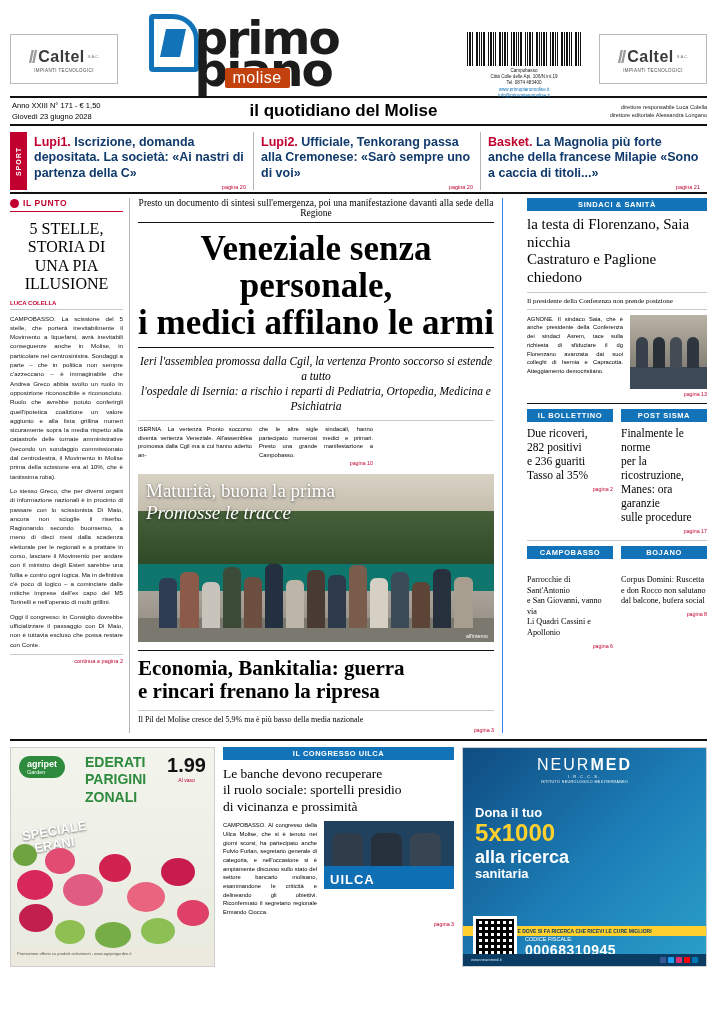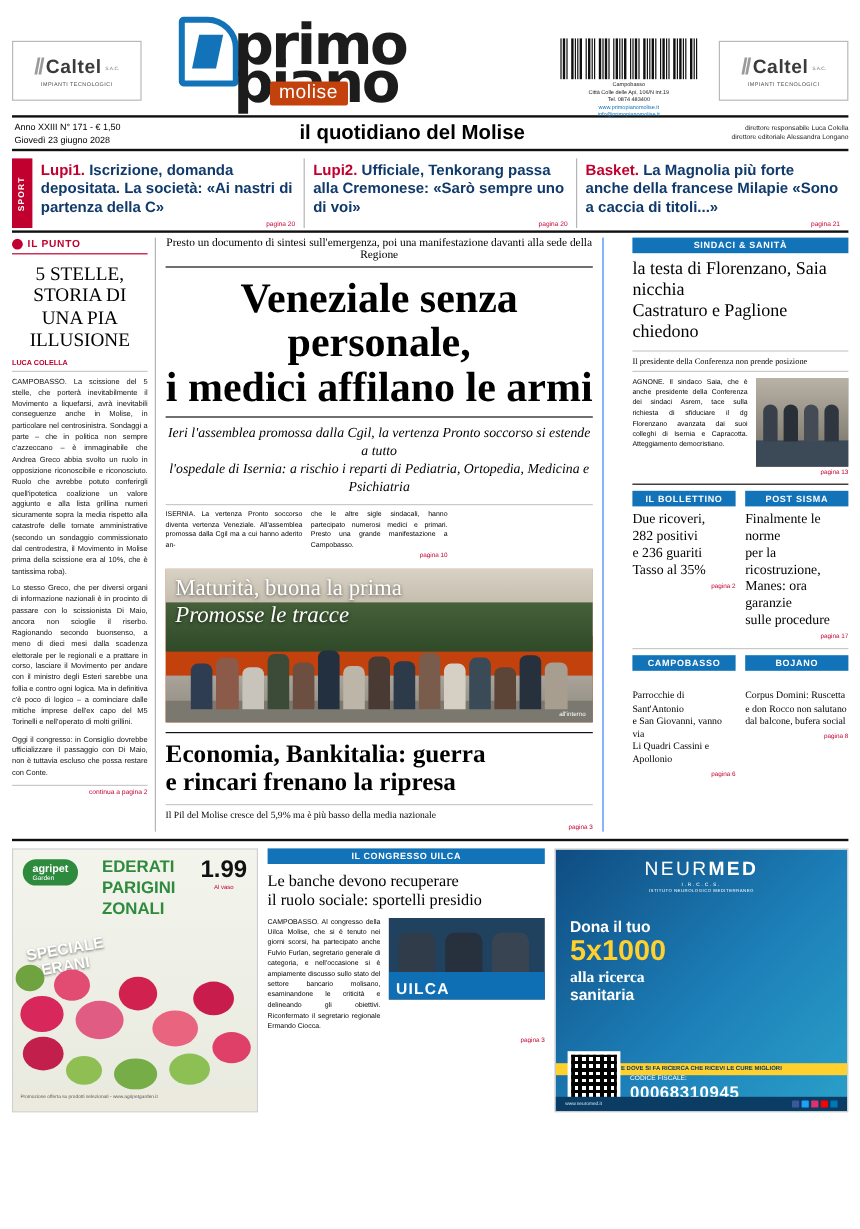--- a/index.html
+++ b/index.html
@@ -101,21 +101,21 @@
   .subhead {
     font-family:"Liberation Serif", serif; font-style: italic; font-size: 11.5px;
     line-height: 1.3; text-align:center; border-top: 1px solid #111; padding-top: 6px;
   }
   .three-col { display:flex; gap: 7px; margin-top: 6px; border-top: 1px solid #c9c9c9; padding-top: 4px; }
   .three-col .c { flex:1; font-size: 5.8px; line-height: 1.5; text-align: justify; position: relative;}
   .three-col .pag { color:#c2002f; font-size: 5.3px; text-align:right; }
 
   .photo-block { margin-top: 6px; position: relative; }
   .photo {
-    height: 128px; width: 100%; position: relative; overflow: hidden; background:#c2410c;
+    height: 168px; width: 100%; position: relative; overflow: hidden; background:#0f766e;
   }
   .photo .sky { position:absolute; inset: 0 0 56% 0; background: linear-gradient(#cfe0ea,#e7eef2); }
   .photo .hedge { position:absolute; left:0; right:0; top: 22%; height: 32%; background: linear-gradient(#46603a,#2f4a28); }
   .photo .wall { position:absolute; left:0; right:0; top: 0; height: 26%; background: linear-gradient(#d8d2c5,#c2bbab); }
   .photo .ground { position:absolute; left:0; right:0; bottom:0; height: 30%; background: linear-gradient(#a9a399,#8d887d); }
   .photo .road { position:absolute; left:0; right:0; bottom:0; height: 14%; background:#7b7870; }
   .crowd { position:absolute; bottom: 8%; left: 6%; right: 6%; height: 48%; display:flex; align-items:flex-end; gap: 3px;}
   .crowd i { display:block; flex:1; border-radius: 6px 6px 0 0; }
   .overlay-title {
     position: absolute; left: 0; top: 0; width: 100%;
@@ -183,21 +183,21 @@
   .uilca-photo .p2 { position:absolute; bottom: 30%; width: 24%; height: 52%; background:#22313f; border-radius: 8px 8px 0 0; }
 
   .nm-logo { position:absolute; left: 50%; transform: translateX(-50%); top: 8px; text-align:center; color:#fff; }
   .nm-logo .n1 { font-size: 16px; letter-spacing: 2px; font-weight: 400;}
   .nm-logo .n1 b { font-weight: 700; }
   .nm-logo .n2 { font-size: 4px; letter-spacing: 1.5px; }
   .nm-logo .n3 { font-size: 3.6px; letter-spacing: .4px; margin-top: 1px;}
   .nm-claim { position:absolute; left: 12px; top: 58px; color:#fff; font-weight:700; line-height:1.12; }
   .nm-claim .l1 { font-size: 13px; }
   .nm-claim .l2 { font-size: 24px; color:#ffd02e; }
-  .nm-claim .l3 { font-size: 13px; font-family: Liberation Serif, serif; }
+  .nm-claim .l3 { font-size: 18px; }
   .nm-claim .l4 { font-size: 13px; }
   .nm-strip { position:absolute; left:0; bottom: 30px; width:100%; background:#ffd02e; color:#0d3d63; font-size: 5px; font-weight:700; text-align:center; padding: 2px 0; }
   .nm-cf { position:absolute; left: 62px; bottom: 8px; color:#fff; }
   .nm-cf .lbl { font-size: 5.5px; }
   .nm-cf .num { font-size: 14px; font-weight:700; letter-spacing: .5px; }
   .qr { position:absolute; left: 10px; bottom: 6px; width: 44px; height: 44px; background:#fff; padding: 3px; }
   .qr .g { width:100%; height:100%; background:
       repeating-linear-gradient(90deg,#000 0 3px,#fff 3px 6px),
       repeating-linear-gradient(0deg,#000 0 3px,transparent 3px 6px);
     background-blend-mode: multiply; }
@@ -520,20 +520,21 @@
         <div class="flower" style="left:2px;bottom:100px;width:24px;height:22px;background:#6fa33f"></div>
       </div>
       <div class="ad-foot">Promozione offerta su prodotti selezionati - www.agripetgarden.it</div>
     </div>
 
     <div class="ad-uilca">
       <div class="uilca-head">IL CONGRESSO UILCA</div>
       <div class="uilca-title">
         <div>Le banche devono recuperare</div>
         <div>il ruolo sociale: sportelli presidio</div>
+        <div>di vicinanza e prossimità</div>
       </div>
       <div class="uilca-body">
         <div class="txt">CAMPOBASSO. Al congresso della Uilca Molise, che si è tenuto nei giorni scorsi, ha partecipato anche Fulvio Furlan, segretario generale di categoria, e nell'occasione si è ampiamente discusso sullo stato del settore bancario molisano, esaminandone le criticità e delineando gli obiettivi. Riconfermato il segretario regionale Ermando Ciocca.</div>
         <div class="uilca-photo">
           <div class="p2" style="left:6%;background:#303c4a"></div>
           <div class="p2" style="left:36%;background:#26313d"></div>
           <div class="p2" style="left:66%;background:#384451"></div>
           <div class="banner">
             <span>UILCA</span>
           </div>

